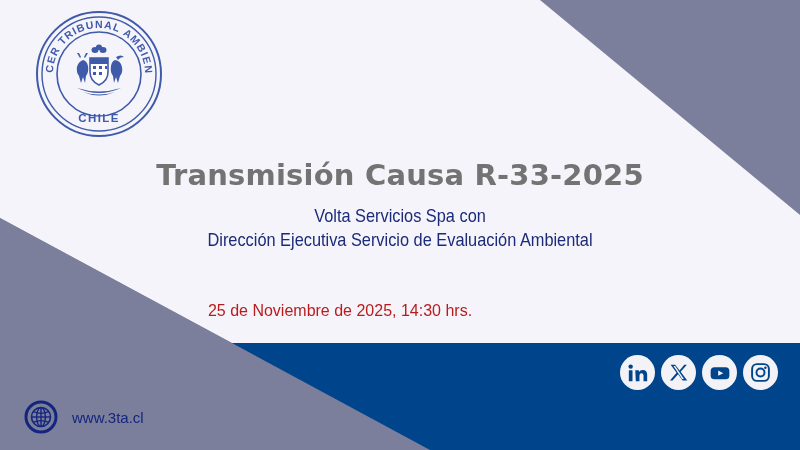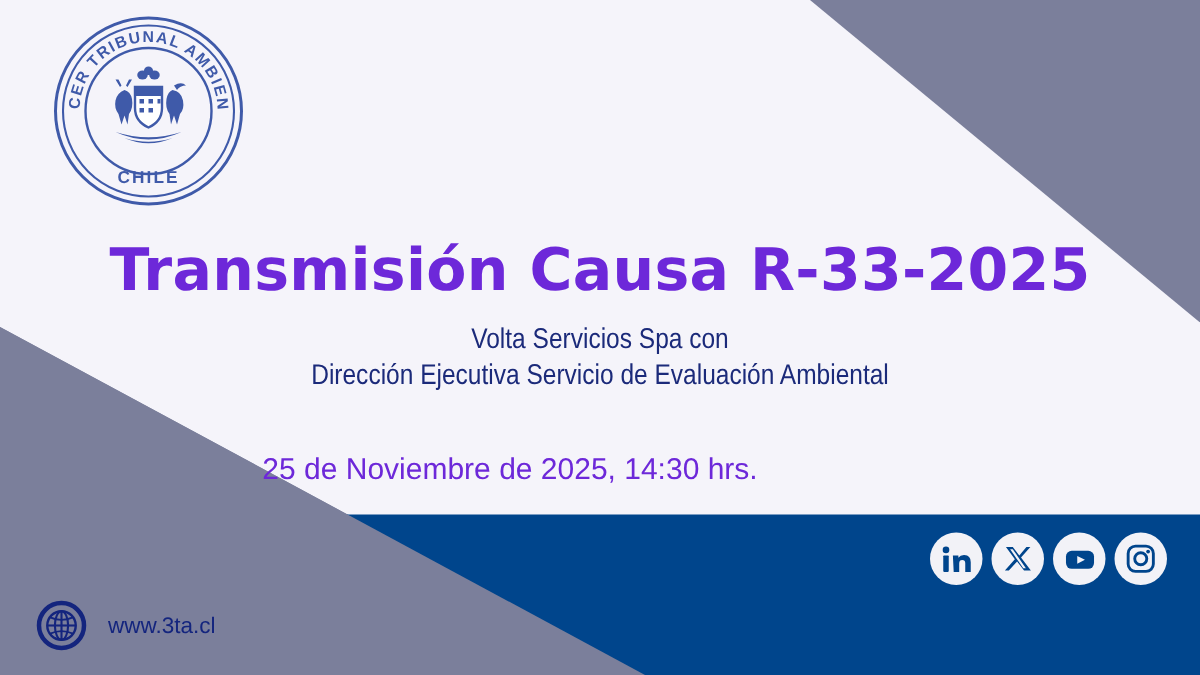--- a/index.html
+++ b/index.html
@@ -52,23 +52,23 @@
   .seal svg { display: block; width: 132px; height: 132px; }
 
   
   .title-block {
     position: absolute;
     left: 0; top: 160px;
     width: 800px;
     text-align: center;
   }
   .main-title {
-    font-size: 39px;
+    font-size: 29px;
     font-weight: bold;
-    color: #6d28d9;
+    color: #737373;
     letter-spacing: 0.2px;
     line-height: 1.1;
     margin: 0;
     font-family: "DejaVu Sans", sans-serif;
   }
   .subtitle {
     margin-top: 12px;
     color: #1b2a7a;
     font-size: 19px;
     line-height: 1.25;
@@ -76,22 +76,22 @@
     transform: scaleX(0.86);
     transform-origin: center top;
   }
   .subtitle div { white-space: nowrap; }
 
   .datetime {
     position: absolute;
     left: 0; top: 302px;
     width: 680px;
     text-align: center;
-    color: #6d28d9;
-    font-size: 20px;
+    color: #b91c1c;
+    font-size: 16px;
     font-family: "Liberation Sans", sans-serif;
   }
 
   
   .site {
     position: absolute;
     left: 24px; top: 400px;
     display: flex;
     align-items: center;
     gap: 14px;

